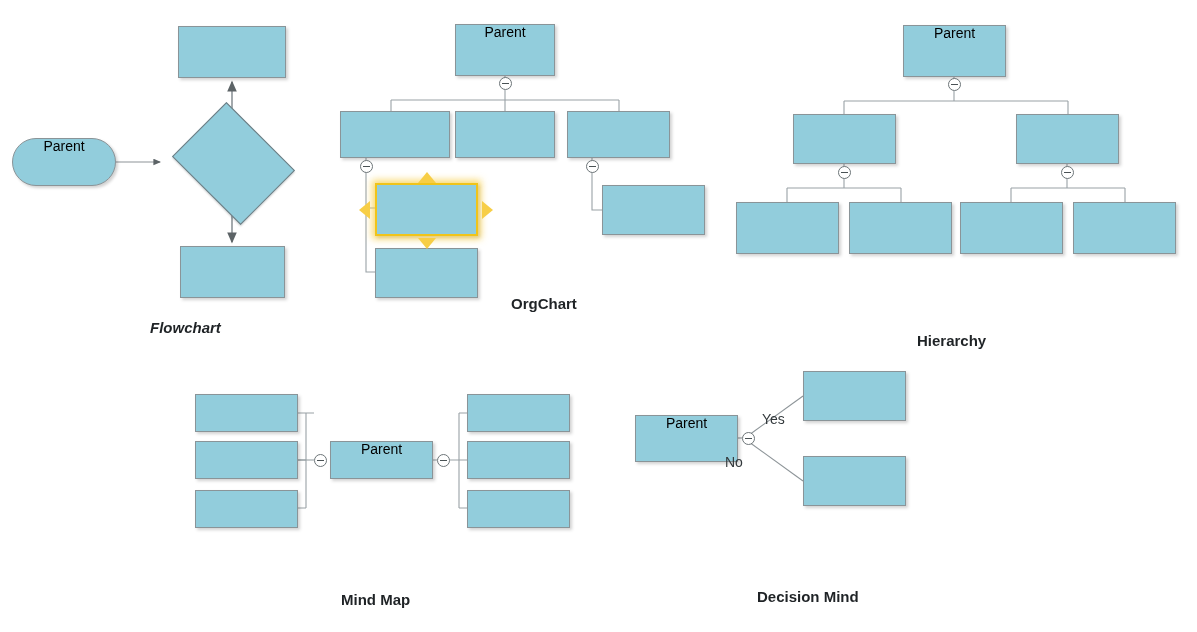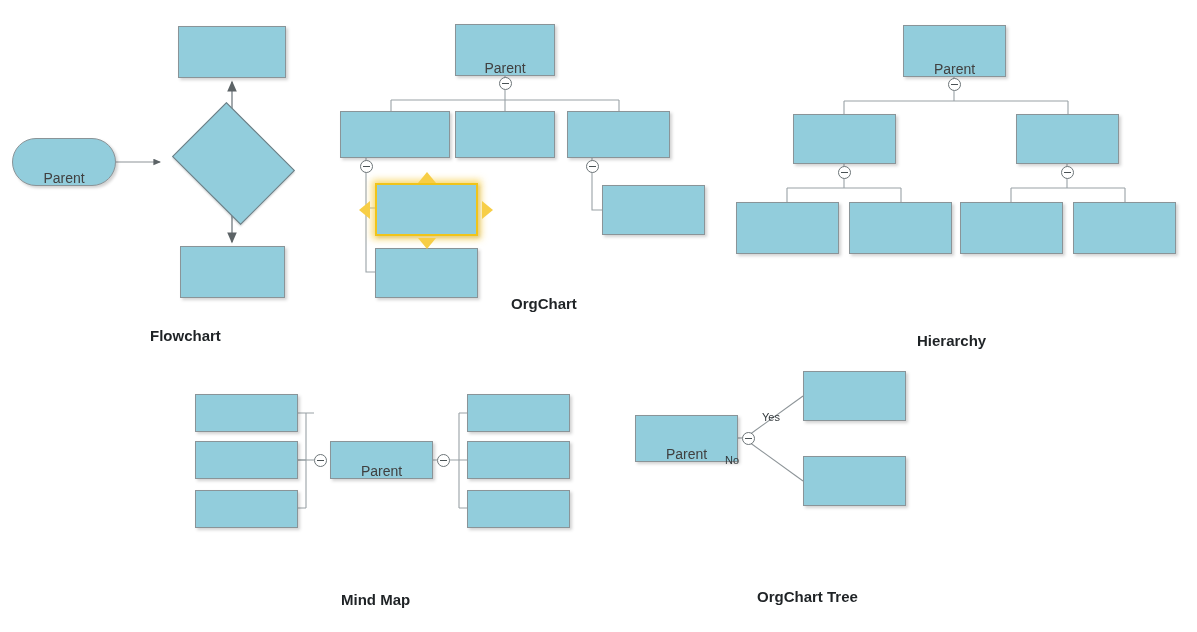--- a/index.html
+++ b/index.html
@@ -28,23 +28,23 @@
     pointer-events: none;
   }
   
   .node {
     position: absolute;
     box-sizing: border-box;
     background: #92CDDC;
     border: 1px solid #8a9498;
     box-shadow: 2px 2px 3px rgba(0,0,0,0.18);
     display: flex;
-    align-items: flex-end;
+    align-items: flex-start;
     justify-content: center;
-    color: #404040;
+    color: #000000;
     font-size: 14px;
     font-family: "Liberation Sans", sans-serif;
     line-height: 1;
   }
   .node.rounded {
     border-radius: 26px;
   }
   .node.selected {
     border: 2px solid #F0C419;
     box-shadow: 0 0 7px 3px rgba(247,205,70,0.75), 2px 2px 3px rgba(0,0,0,0.18);
@@ -100,21 +100,21 @@
     position: absolute;
     left: 2px;
     top: 5px;
     width: 7px;
     height: 1px;
     background: #4a5255;
   }
   
   .edge-label {
     position: absolute;
-    font-size: 11px;
+    font-size: 14px;
     color: #33393c;
     font-family: "Liberation Sans", sans-serif;
     white-space: nowrap;
     z-index: 5;
   }
   
   .caption {
     position: absolute;
     font-size: 15px;
     font-weight: bold;
@@ -176,21 +176,21 @@
     </g>
   </svg>
 
   <div class="layer" id="nodes-layer">
       <div class="node" style="left: 178px; top: 26px; width: 108px; height: 52px;"></div>
       <div class="node rounded" style="left: 12px; top: 138px; width: 104px; height: 48px;">
         <span>Parent</span>
       </div>
       <div class="diamond" style="width: 95px; height: 75px; left: 185px; top: 124.5px;"></div>
       <div class="node" style="left: 180px; top: 246px; width: 105px; height: 52px;"></div>
-      <div class="caption" style="left: 150px; top: 327px;">Flowchart</div>
+      <div class="caption" style="left: 150px; top: 319px; font-style: italic;">Flowchart</div>
       <div class="node" style="left: 455px; top: 24px; width: 100px; height: 52px;">
         <span>Parent</span>
       </div>
       <div class="node" style="left: 340px; top: 111px; width: 110px; height: 47px;"></div>
       <div class="node" style="left: 455px; top: 111px; width: 100px; height: 47px;"></div>
       <div class="node" style="left: 567px; top: 111px; width: 103px; height: 47px;"></div>
       <div class="node selected" style="left: 375px; top: 183px; width: 103px; height: 53px;"></div>
       <div class="node" style="left: 375px; top: 248px; width: 103px; height: 50px;"></div>
       <div class="node" style="left: 602px; top: 185px; width: 103px; height: 50px;"></div>
       <div class="toggle" style="left: 499px; top: 77px;"></div>
@@ -223,20 +223,20 @@
       <div class="toggle" style="left: 437px; top: 454px;"></div>
       <div class="caption" style="left: 341px; top: 591px;">Mind Map</div>
       <div class="node" style="left: 635px; top: 415px; width: 103px; height: 47px;">
         <span>Parent</span>
       </div>
       <div class="node" style="left: 803px; top: 371px; width: 103px; height: 50px;"></div>
       <div class="node" style="left: 803px; top: 456px; width: 103px; height: 50px;"></div>
       <div class="toggle" style="left: 742px; top: 432px;"></div>
       <div class="edge-label" style="left: 762px; top: 411px;">Yes</div>
       <div class="edge-label" style="left: 725px; top: 454px;">No</div>
-      <div class="caption" style="left: 757px; top: 588px;">OrgChart Tree</div>
+      <div class="caption" style="left: 757px; top: 588px;">Decision Mind</div>
       <div class="handle up" style="left: 418px; top: 172px;"></div>
       <div class="handle down" style="left: 418px; top: 238px;"></div>
       <div class="handle left" style="left: 359px; top: 201px;"></div>
       <div class="handle right" style="left: 482px; top: 201px;"></div>
     </div>
 
 </div>
 
 </body></html>

